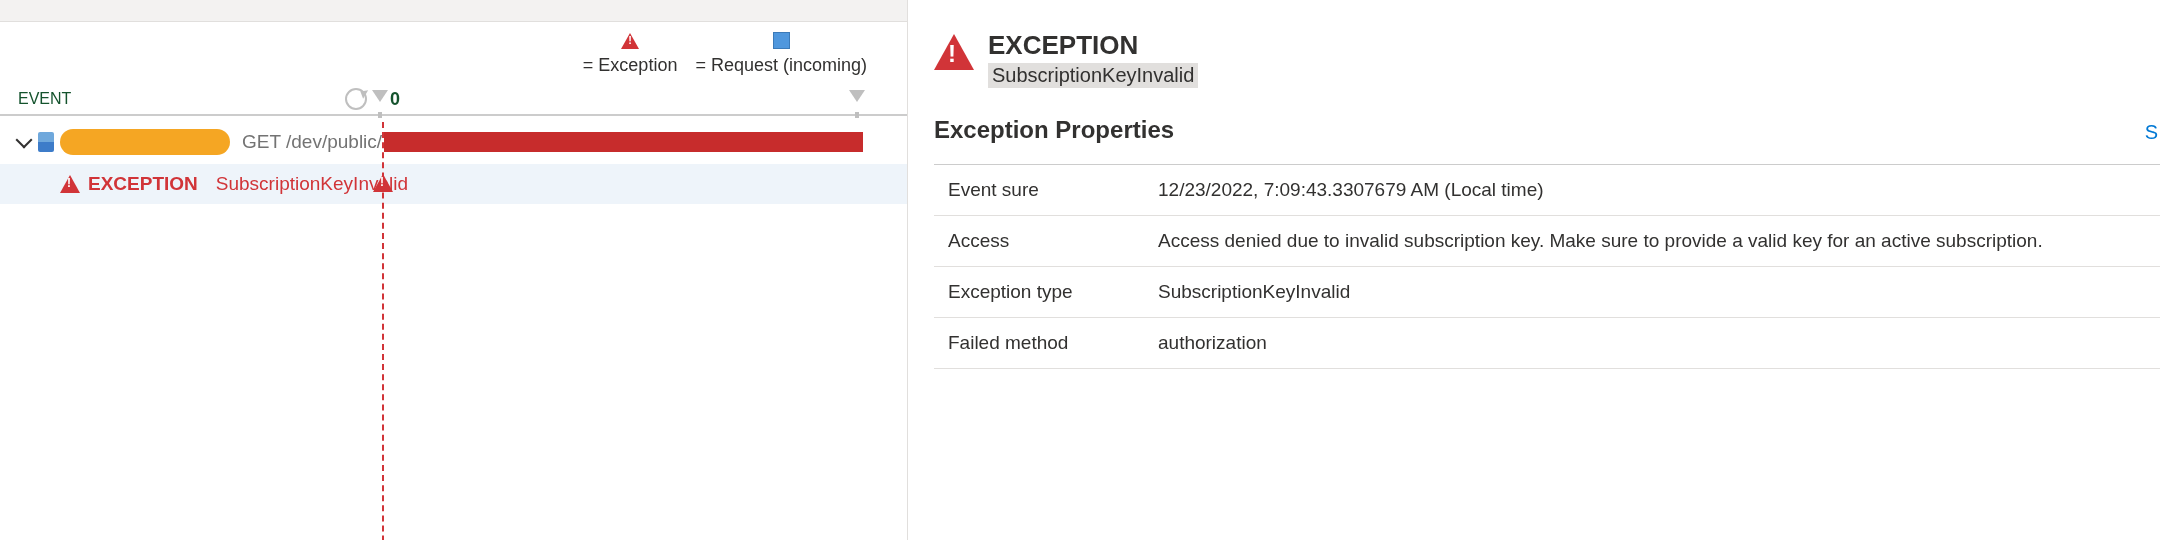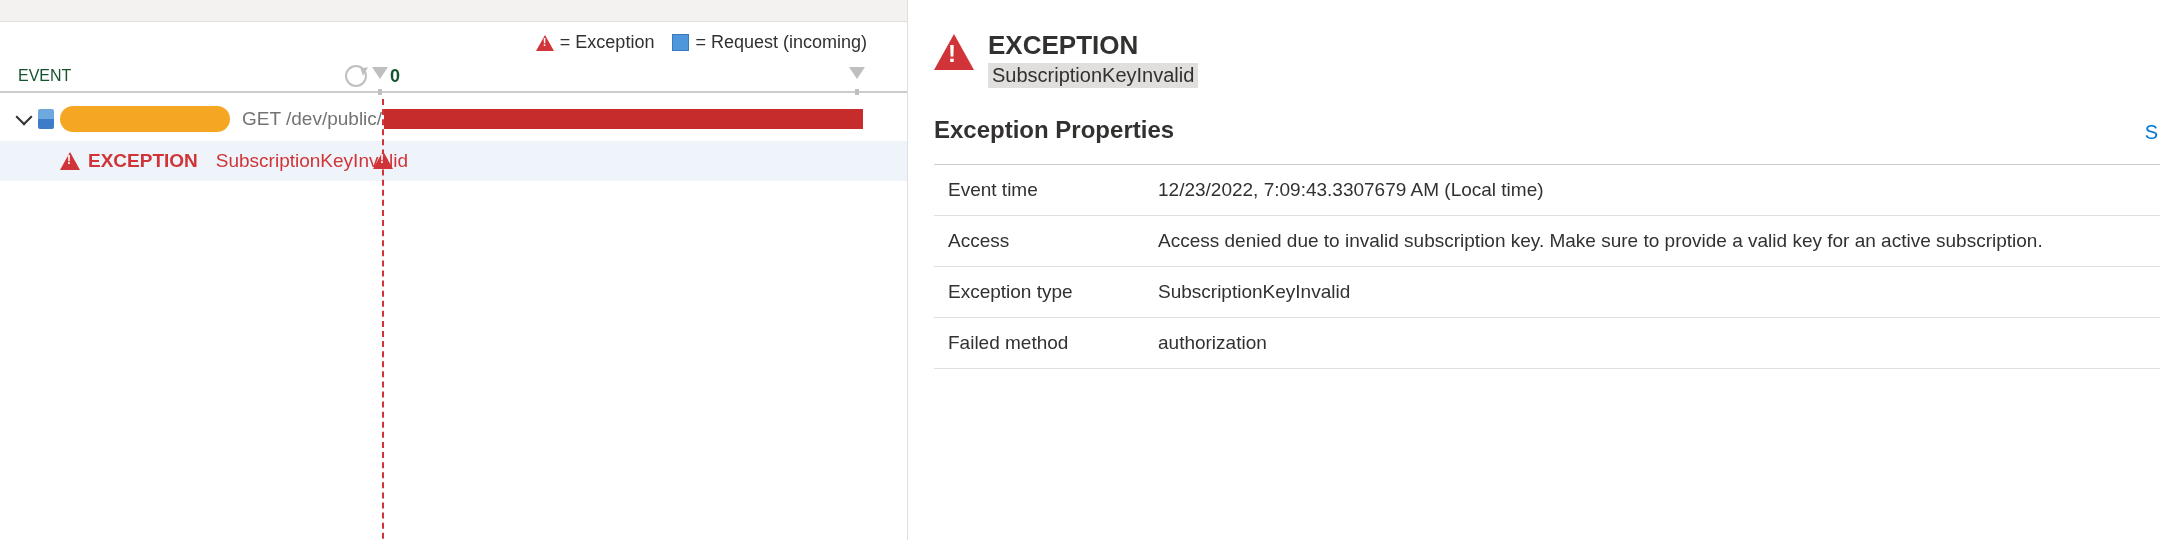--- a/index.html
+++ b/index.html
@@ -29,21 +29,21 @@
   }
 
   .legend-row {
     display: flex;
     justify-content: flex-end;
     align-items: center;
     gap: 18px;
     padding: 10px 40px 8px 0;
     font-size: 18px;
   }
-  .legend-item { display: flex; align-items: center; gap: 6px; }
+  .legend-item { display: flex; align-items: center; gap: 6px; flex-direction: column; }
   .tri-icon {
     width: 0; height: 0;
     border-left: 9px solid transparent;
     border-right: 9px solid transparent;
     border-bottom: 16px solid #d13438;
     position: relative;
   }
   .tri-icon::after {
     content: "!";
     position: absolute;
@@ -341,21 +341,21 @@
     </div>
   </div>
 
   <div class="section-title">
     <span>Exception Properties</span>
     <span class="link-s">S</span>
   </div>
 
   <div class="prop-table">
     <div class="prop-row">
-      <div class="prop-key">Event time</div>
+      <div class="prop-key">Event sure</div>
       <div class="prop-val">12/23/2022, 7:09:43.3307679 AM (Local time)</div>
     </div>
     <div class="prop-row">
       <div class="prop-key">Access</div>
       <div class="prop-val">Access denied due to invalid subscription key. Make sure to provide a valid key for an active subscription.</div>
     </div>
     <div class="prop-row">
       <div class="prop-key">Exception type</div>
       <div class="prop-val">SubscriptionKeyInvalid</div>
     </div>

